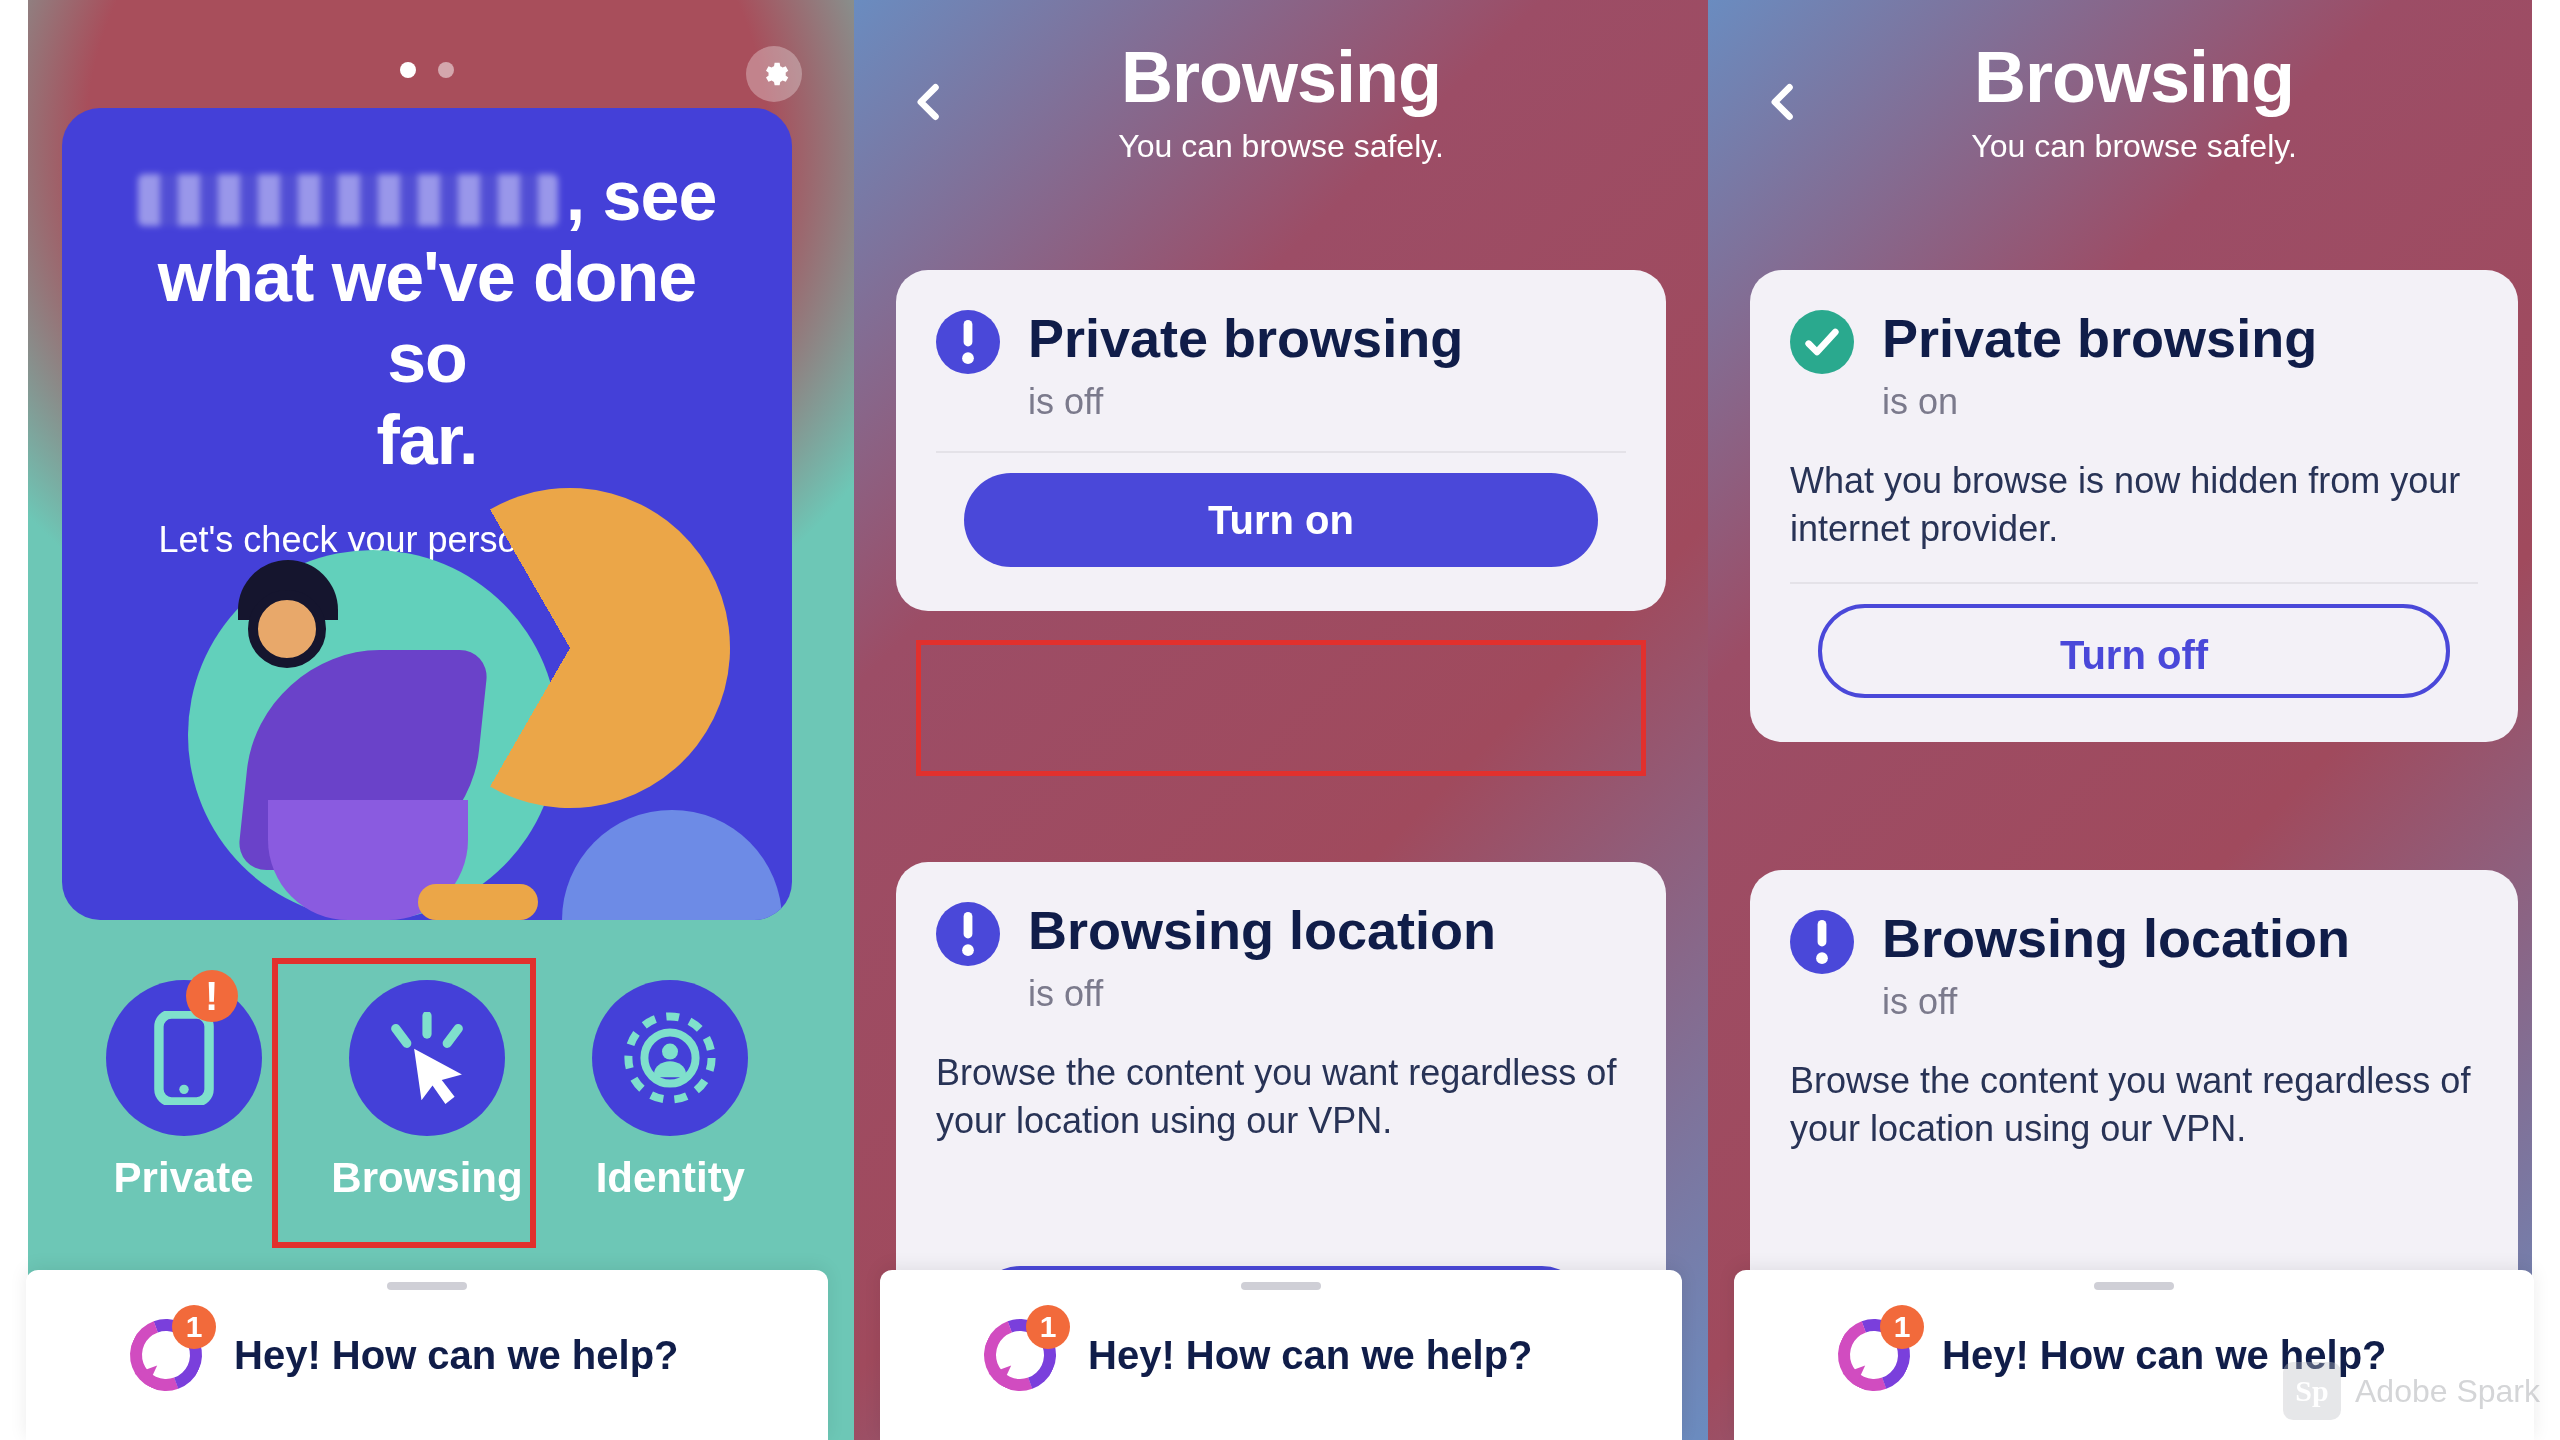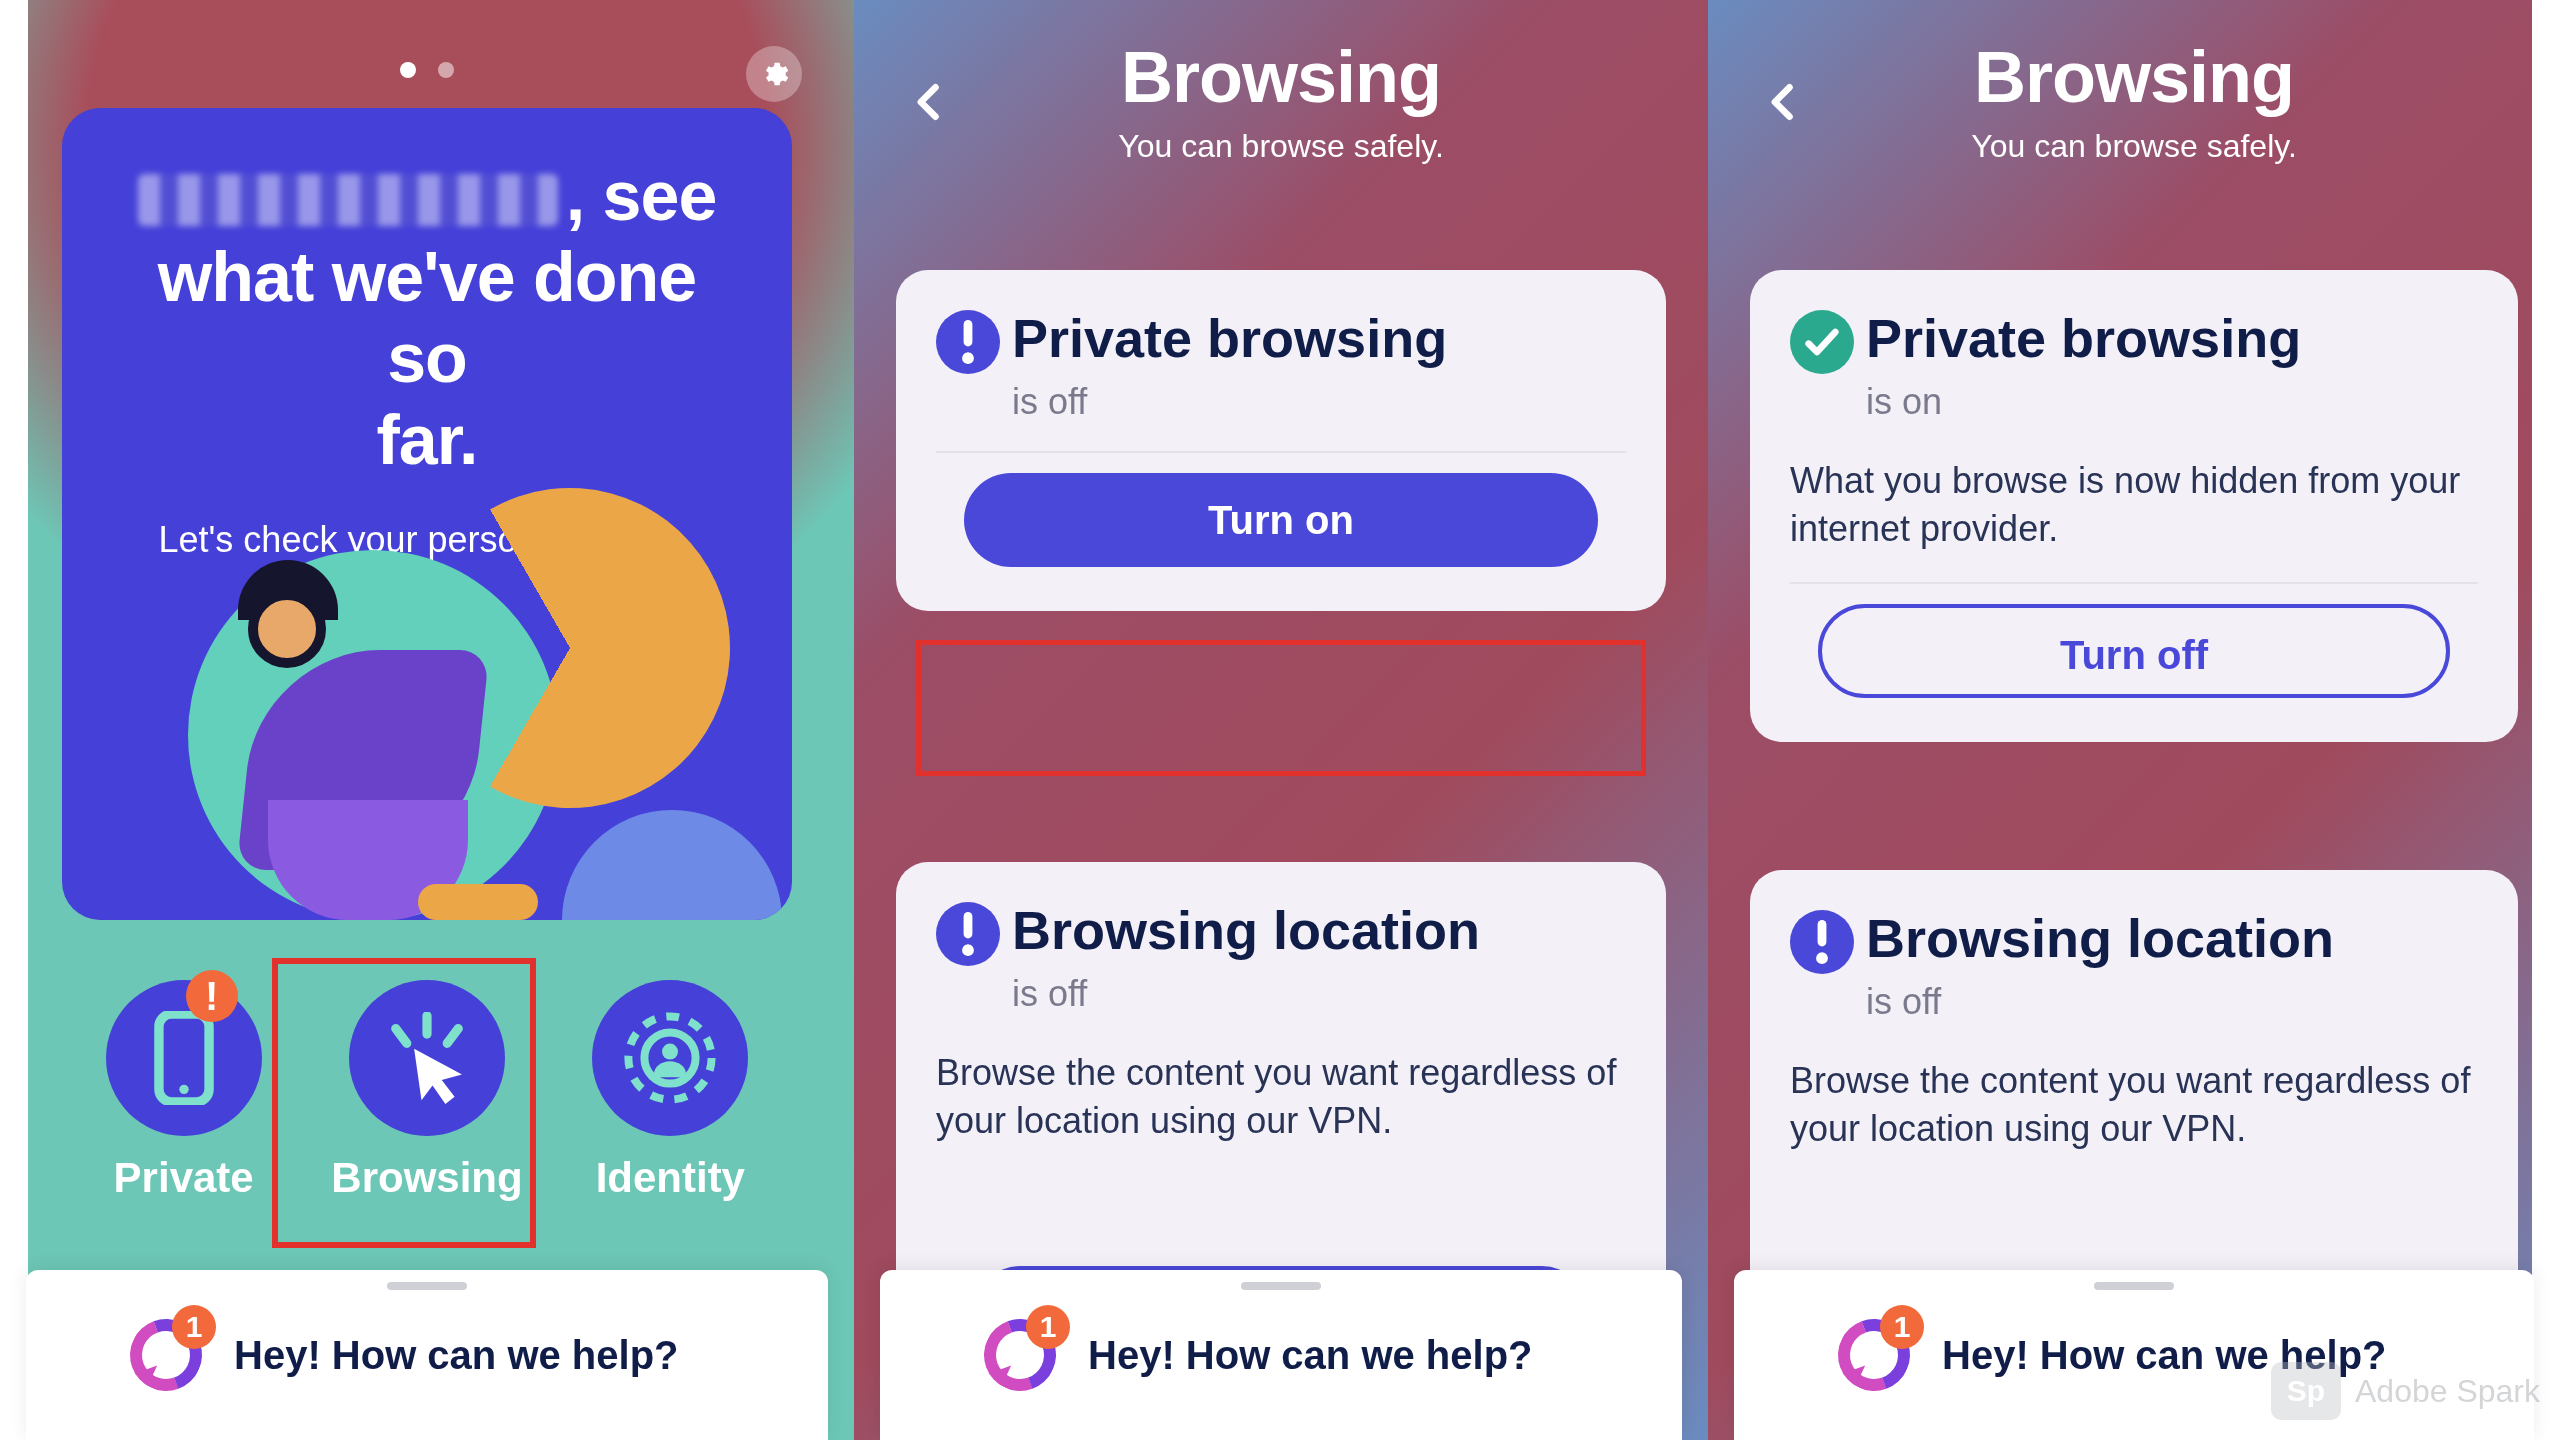--- a/index.html
+++ b/index.html
@@ -70,21 +70,21 @@
   .topbar .title { font-size:72px; font-weight:800; letter-spacing:-1px; }
   .topbar .sub { font-size:32px; margin-top:10px; font-weight:500; }
   .backbtn { position:absolute; top:80px; left:54px; width:48px; height:48px; }
 
   .card { position:absolute; left:42px; right:42px; background:var(--card); border-radius:32px; padding:40px 40px 44px 40px; }
   .card.cA { top:270px; }
   .card.cB { top:862px; height:440px; }
   .p3 .card.cA { top:270px; }
   .p3 .card.cB { top:870px; height:440px; }
 
-  .cardhead { display:flex; align-items:flex-start; gap:12px; }
+  .cardhead { display:flex; align-items:flex-start; gap:28px; }
   .rounddot { width:64px; height:64px; border-radius:50%; display:flex; align-items:center; justify-content:center; flex-shrink:0; }
   .rounddot.alert { background:var(--accent); color:#fff; }
   .rounddot.ok    { background:var(--teal-dark); color:#fff; }
   .cardhead .texts .t1 { font-size:54px; font-weight:800; color:var(--navy); line-height:1.05; }
   .cardhead .texts .t2 { font-size:36px; color:var(--grey-text); margin-top:14px; }
 
   .carddesc { font-size:36px; color:#283356; margin-top:34px; line-height:1.35; font-weight:500; }
   .btnrow { margin-top:28px; padding-top:20px; border-top:2px solid rgba(0,0,0,.06); }
   .pillbtn { display:block; width:92%; margin:0 auto; height:94px; border-radius:60px; font-size:40px; font-weight:800; line-height:94px; text-align:center; }
   .pillbtn.filled { background:var(--accent); color:#fff; }
@@ -95,21 +95,21 @@
   
   .chatbar { position:absolute; left:26px; right:26px; bottom:0; height:170px; background:#fff; border-radius:12px 12px 0 0; box-shadow:0 -3px 18px rgba(0,0,0,.08); display:flex; align-items:center; padding-left:104px; gap:32px; }
   .chatbar .handle { position:absolute; top:12px; left:50%; transform:translateX(-50%); width:80px; height:8px; border-radius:4px; background:#cfcfd6; }
   .chaticon { position:relative; width:72px; height:72px; }
   .chaticon .ring { width:72px; height:72px; border-radius:50%; border:12px solid; border-color:#7a3fdc #7a3fdc #d14cc0 #d14cc0; transform:rotate(25deg); }
   .chaticon .bubble-tail { position:absolute; left:8px; bottom:-2px; width:0; height:0; border:12px solid transparent; border-top-color:#d14cc0; transform:rotate(-20deg); }
   .chaticon .b { position:absolute; top:-14px; right:-14px; width:44px; height:44px; border-radius:50%; background:var(--orange); color:#fff; font-weight:900; display:flex; align-items:center; justify-content:center; font-size:30px; }
   .chattext { font-size:40px; font-weight:800; color:var(--navy); }
 
   .watermark { position:absolute; right:20px; bottom:20px; display:flex; align-items:center; gap:14px; opacity:.38; }
-  .watermark .sp { width:70px; height:58px; border-radius:10px; background:#bfc1c6; color:#fff; font-weight:900; font-size:30px; display:flex; align-items:center; justify-content:center; }
+  .watermark .sp { width:58px; height:58px; border-radius:10px; background:#bfc1c6; color:#fff; font-weight:900; font-size:30px; display:flex; align-items:center; justify-content:center;font-family:Liberation Serif, serif; }
   .watermark .txt { font-size:32px; font-weight:400; color:#8f9298; }
 
   
   .peekbtn { position:absolute; left:80px; right:80px; bottom:-8px; height:44px; border-radius:50px 50px 0 0; background:var(--accent); }
 </style>
 </head>
 <body>
 
 <div class="stage">
 

